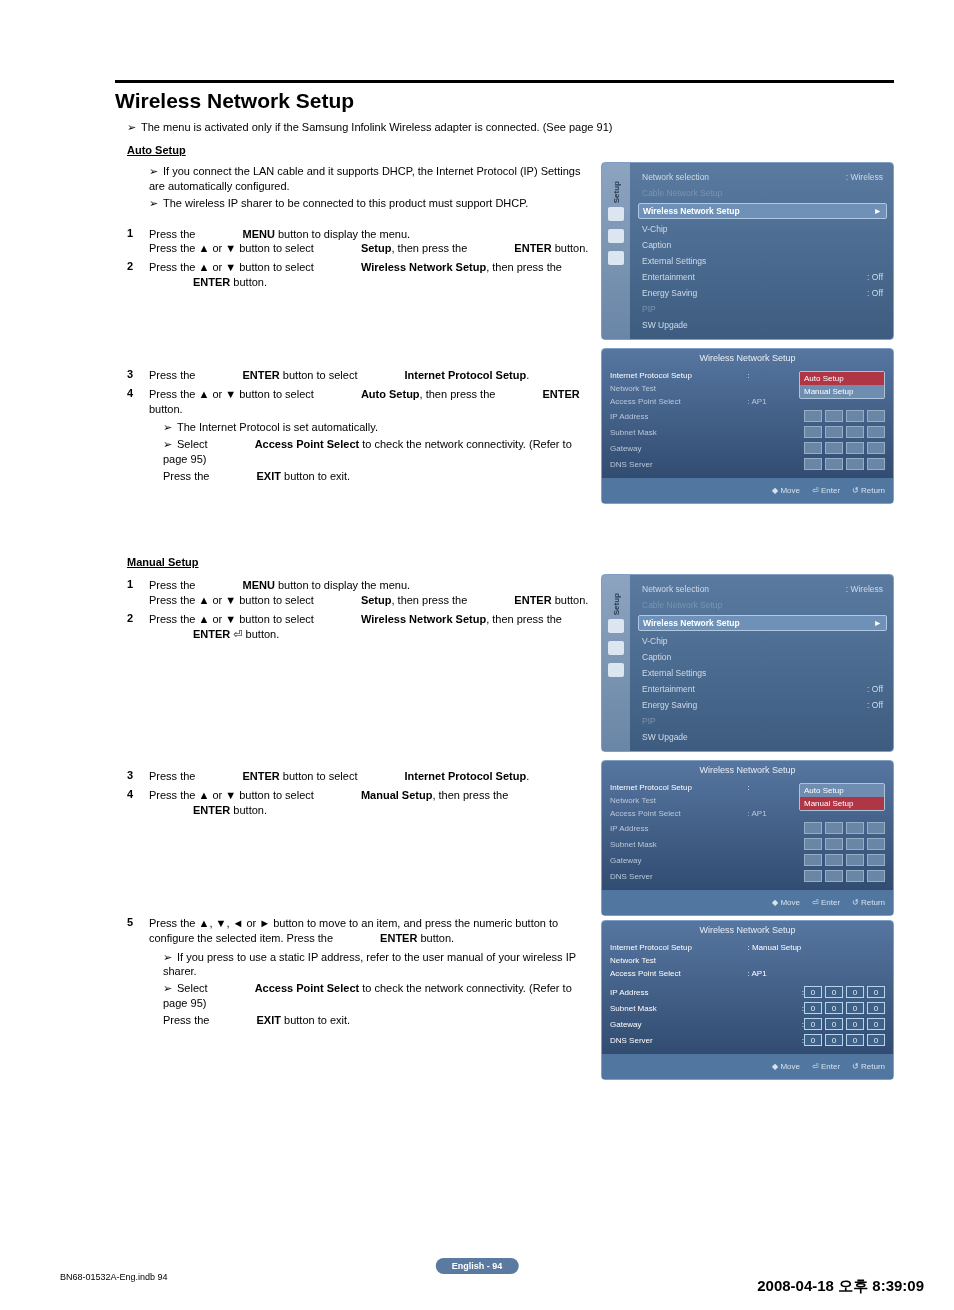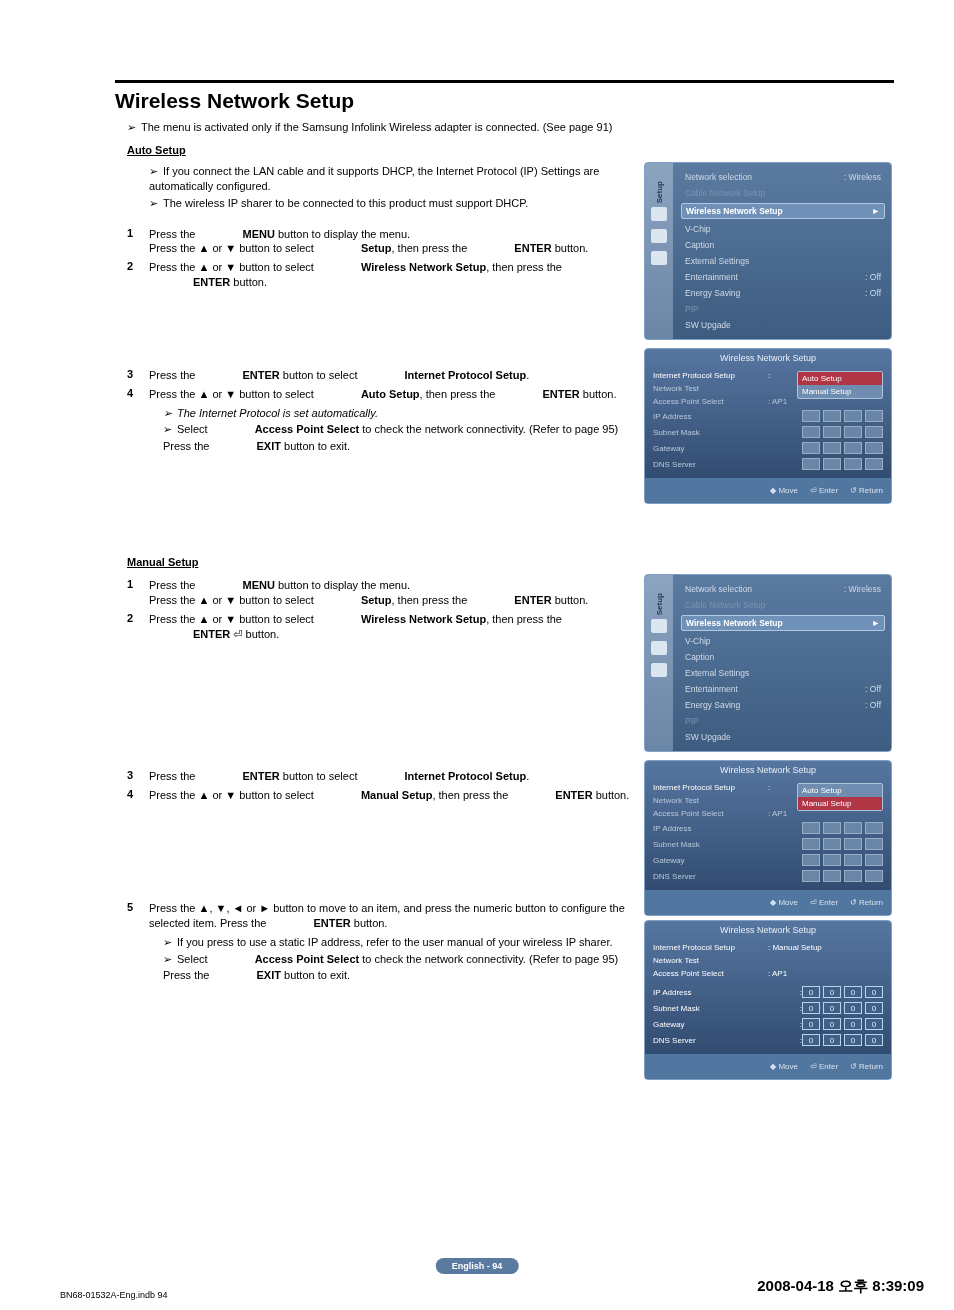--- a/index.html
+++ b/index.html
@@ -31,21 +31,21 @@
   .step-row { display: flex; margin: 4px 0; }
   .step-num { font-weight: bold; width: 22px; flex-shrink:0; }
   .step-body { flex: 1; line-height: 1.35; }
   .sub-bullet { margin-left: 22px; margin-top:2px; margin-bottom:2px; line-height:1.35;}
   .sub-bullet .arrow { display:inline-block; width:14px; }
   b { font-weight: bold; margin-left: 44px; }
   .columns { display: flex; gap: 10px; }
   .left-col { flex: 1 1 57%; }
   .right-col { flex: 0 0 250px; }
   .osd {
-    width: 248px;
+    width: 293px;
     border: 1px solid #7fa0c4;
     border-radius: 4px;
     overflow: hidden;
     font-size: 8.5px;
     color: #dbe5f0;
     margin-bottom: 8px;
   }
   .osd-dark {
     background: linear-gradient(#5a7aa0, #3d5c80);
     position: relative;
@@ -85,21 +85,21 @@
     position:absolute; right:8px; top:22px; background:#6e8db0; border:1px solid #acc3dc; border-radius:2px;
     font-size:8px; color:#fff; width:86px; z-index:2;
   }
   .dropdown .dd-item { padding:2px 4px; }
   .dropdown .dd-item.hl { background:#b03545; }
   .page-badge {
     position:absolute; left:50%; transform:translateX(-50%); bottom:36px;
     background:#5a7aa0; color:#fff; font-size:9px; font-weight:bold;
     padding:3px 16px; border-radius:10px;
   }
-  .footer-left { position:absolute; left:60px; bottom:10px; font-size:9px; color:#000;text-align:center;}
+  .footer-left { position:absolute; left:60px; bottom:28px; font-size:9px; color:#000;text-align:center;}
   .footer-right { position:absolute; right:30px; bottom:14px; font-size:15px; color:#000;font-weight:bold;}
   .gap-large { height: 70px; }
   .gap-med { height: 34px; }
   .gap-small { height: 10px; }
   .panel-wrap { position:relative; }
   .overlap { margin-top:-4px;}
 </style>
 </head>
 <body>
 
@@ -137,21 +137,21 @@
         <div class="step-body">
           <span>Press the </span><b>ENTER</b><span> button to select </span><b>Internet Protocol Setup</b><span>.</span>
         </div>
       </div>
       <div class="step-row">
         <div class="step-num">4</div>
         <div class="step-body">
           <span>Press the ▲ or ▼ button to select </span><b>Auto Setup</b><span>, then press the </span><b>ENTER</b><span> button.</span>
         </div>
       </div>
-      <div class="sub-bullet" style="margin-left:36px;font-style:italic;"><span class="arrow">➢</span><span>The Internet Protocol is set automatically.</span></div>
+      <div class="sub-bullet" style="margin-left:36px;"><span class="arrow">➢</span><span>The Internet Protocol is set automatically.</span></div>
       <div class="sub-bullet" style="margin-left:36px;"><span class="arrow">➢</span><span>Select </span><b>Access Point Select</b><span> to check the network connectivity. (Refer to page 95)</span></div>
       <div class="step-body" style="margin-left:36px;">
         <span>Press the </span><b>EXIT</b><span> button to exit.</span>
       </div>
     </div>
 
     <div class="right-col">
 
       <div class="osd osd-dark">
         <div class="sidebar">

